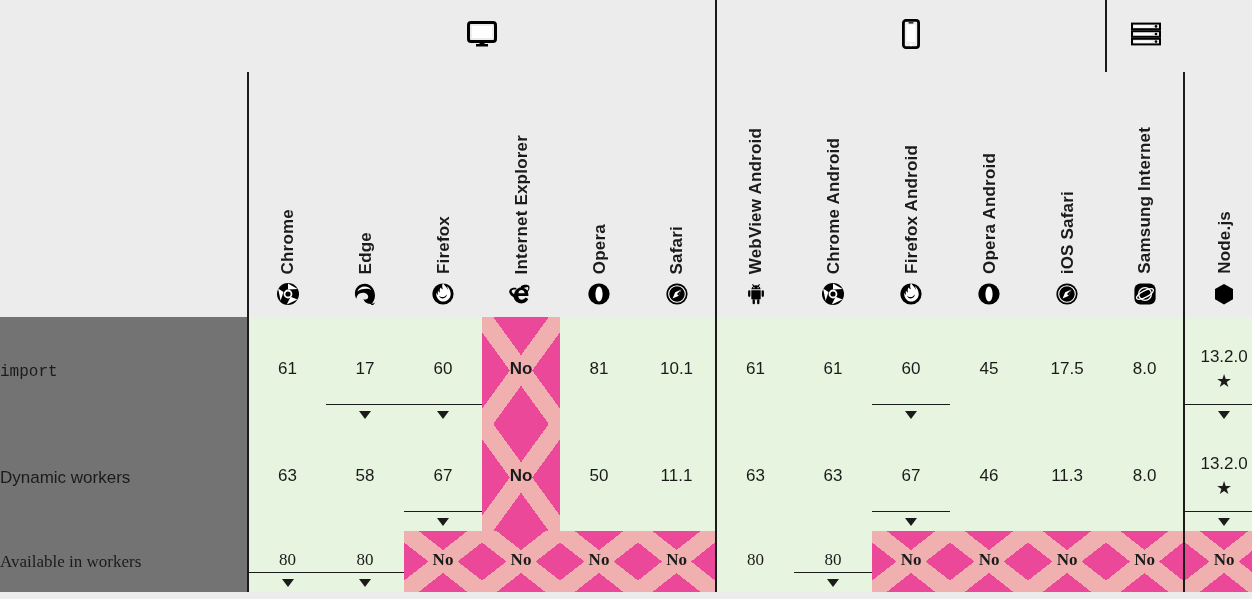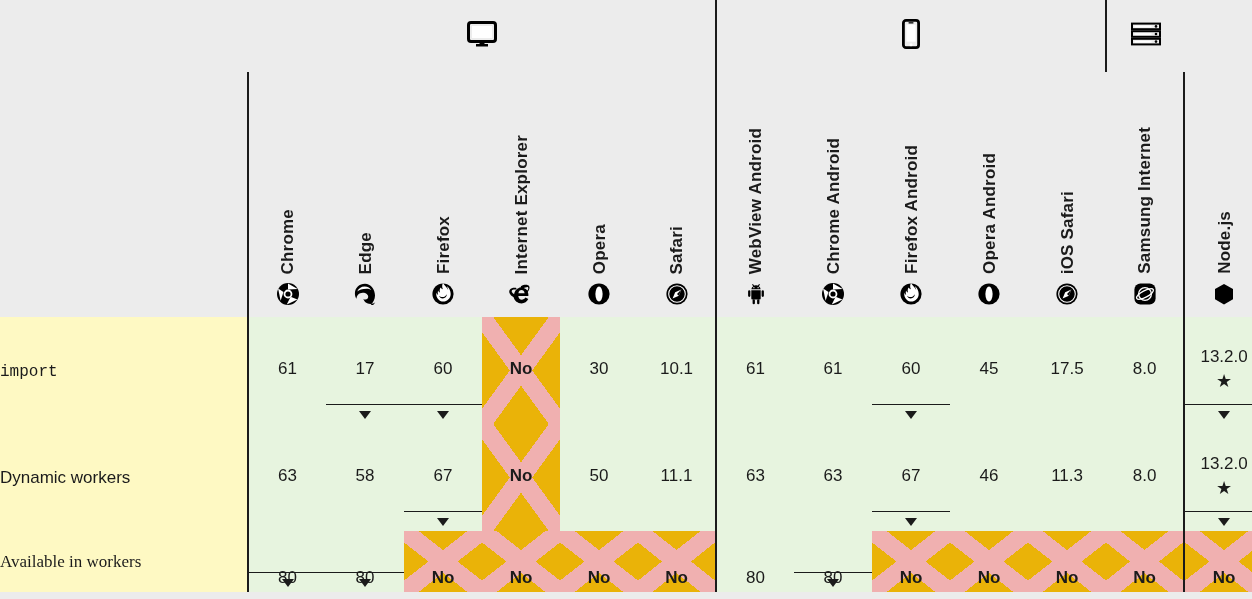--- a/index.html
+++ b/index.html
@@ -89,21 +89,21 @@
     letter-spacing: 0.2px;
   }
   .br-logo {
     line-height: 0;
     color: #000;
   }
 
   
   tr.data-row { height: 107px; }
   td.feat {
-    background: #fef9c3;
+    background: #737373;
     border-top: 2px solid #1b1b1b;
     border-right: 2px solid #1b1b1b;
     padding: 0 0 0 10px;
     vertical-align: middle;
     font-size: 17px;
     color: #1b1b1b;
   }
   td.feat .mono {
     font-family: "Liberation Mono", "DejaVu Sans Mono", monospace;
     font-size: 16px;
@@ -112,21 +112,21 @@
   td.cell {
     border-top: 2px solid #1b1b1b;
     border-right: 1px solid #1b1b1b;
     vertical-align: top;
     position: relative;
     text-align: center;
   }
   td.cell.first-of-plat { border-left: 2px solid #1b1b1b; }
   td.cell.last-of-plat  { border-right: 2px solid #1b1b1b; }
   td.cell.yes { background: #e7f4df; }
-  td.cell.no  { background: #eab308; }
+  td.cell.no  { background: #ec4899; }
 
   
   td.cell.no::before {
     content: "";
     position: absolute;
     left: 0; top: 0; right: 0; bottom: 0;
     background:
       linear-gradient(to top left,
         transparent calc(50% - 9px), #f0b0b0 calc(50% - 9px),
         #f0b0b0 calc(50% + 9px), transparent calc(50% + 9px)),
@@ -172,21 +172,21 @@
     z-index: 3;
   }
   .expander .tri {
     width: 0; height: 0;
     border-left: 6px solid transparent;
     border-right: 6px solid transparent;
     border-top: 8px solid #1b1b1b;
   }
   
   tr.data-row.clipped { height: 61px; }
-  tr.data-row.clipped .cell-body { height: 59px; justify-content: flex-end; }
+  tr.data-row.clipped .cell-body { height: 59px; justify-content: center; font-family: Liberation Serif, serif; }
   tr.data-row.clipped td.feat { vertical-align: middle; font-family: Liberation Serif, serif; }
 </style>
 </head>
 <body>
 
 <div id="bcd">
   <table class="bc-table">
     <colgroup id="cols">
         <col class="c-feature">
         <col class="c-br">
@@ -403,21 +403,21 @@
               <span class="tri"></span>
             </div>
           </td>
           <td class="cell no">
             <div class="cell-body">
               <span class="cell-val no-label">No</span>
             </div>
           </td>
           <td class="cell yes">
             <div class="cell-body">
-              <span class="cell-val">30</span>
+              <span class="cell-val">81</span>
             </div>
           </td>
           <td class="cell yes last-of-plat">
             <div class="cell-body">
               <span class="cell-val">10.1</span>
             </div>
           </td>
           <td class="cell yes first-of-plat">
             <div class="cell-body">
               <span class="cell-val">61</span>

